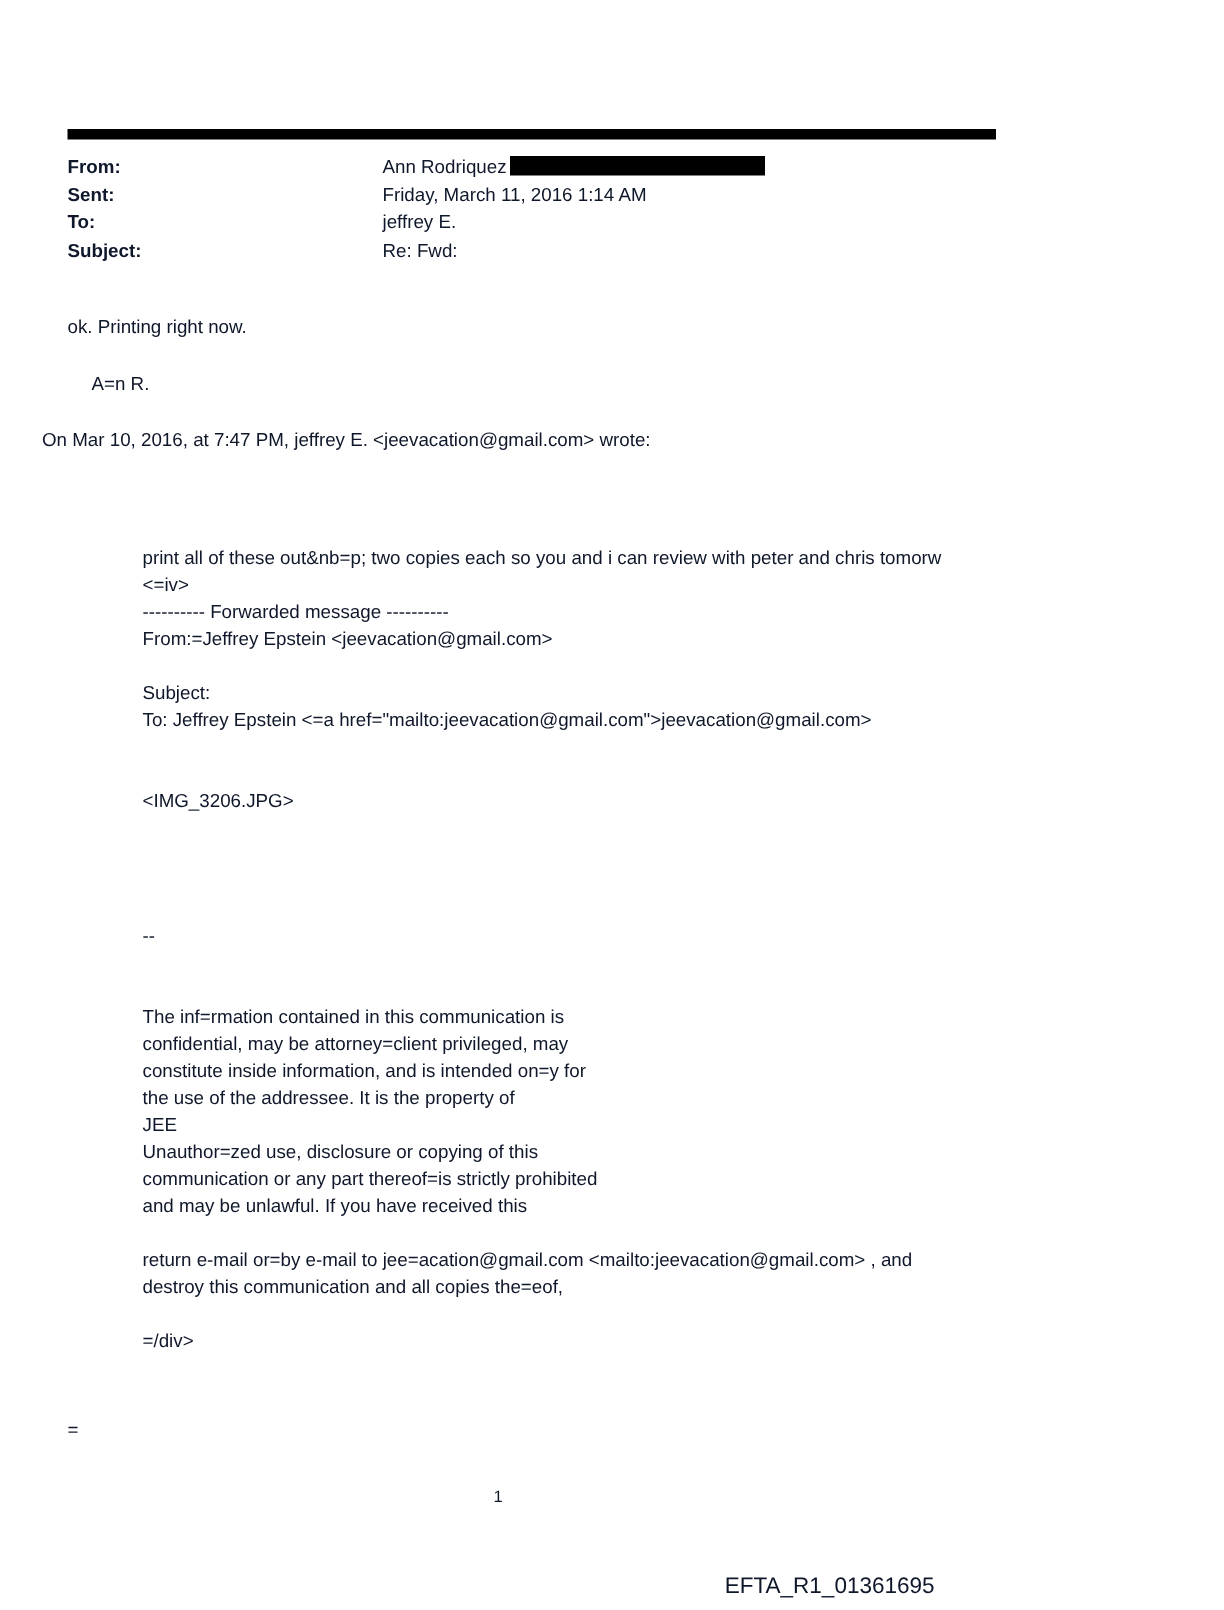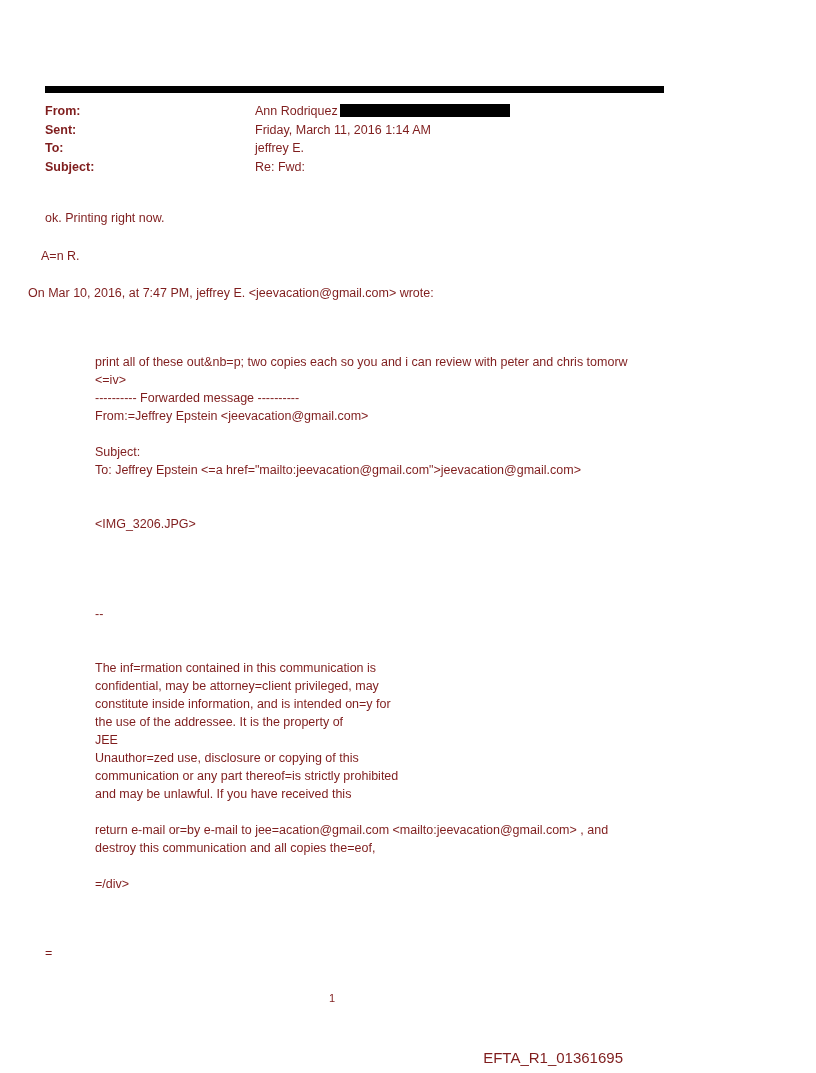--- a/index.html
+++ b/index.html
@@ -3,21 +3,21 @@
 <meta charset="utf-8">
 <style>
   html, body { margin: 0; padding: 0; background: #ffffff; }
   .page {
     position: relative;
     width: 664px;
     height: 1073px;
     background: #ffffff;
     font-family: "Liberation Sans", sans-serif;
     font-size: 12.5px;
-    color: #7f1d1d;
+    color: #0f172a;
     overflow: hidden;
   }
   .top-rule {
     position: absolute;
     left: 45px;
     top: 86px;
     width: 716px;
     height: 7px;
     background: #000000;
   }
@@ -31,26 +31,26 @@
   .meta .label { width: 210px; font-weight: bold; }
   .redaction {
     display: inline-block;
     width: 170px;
     height: 13px;
     background: #000000;
     vertical-align: -2px;
     margin-left: 2px;
   }
   .ack          { position: absolute; left: 45px; top: 211px; }
-  .sig          { position: absolute; left: 41px; top: 249px; }
+  .sig          { position: absolute; left: 61px; top: 249px; }
   .reply-header { position: absolute; left: 28px; top: 286px; white-space: nowrap; }
   .quoted {
     position: absolute;
     left: 95px;
-    top: 353px;
+    top: 363px;
     width: 640px;
     line-height: 18px;
   }
   .line  { min-height: 18px; white-space: nowrap; }
   .gap-1 { height: 18px; }
   .gap-2 { height: 36px; }
   .gap-4 { height: 72px; }
   .indent { padding-left: 28px; }
   .stray { position: absolute; left: 45px; top: 946px; }
   .page-number {

